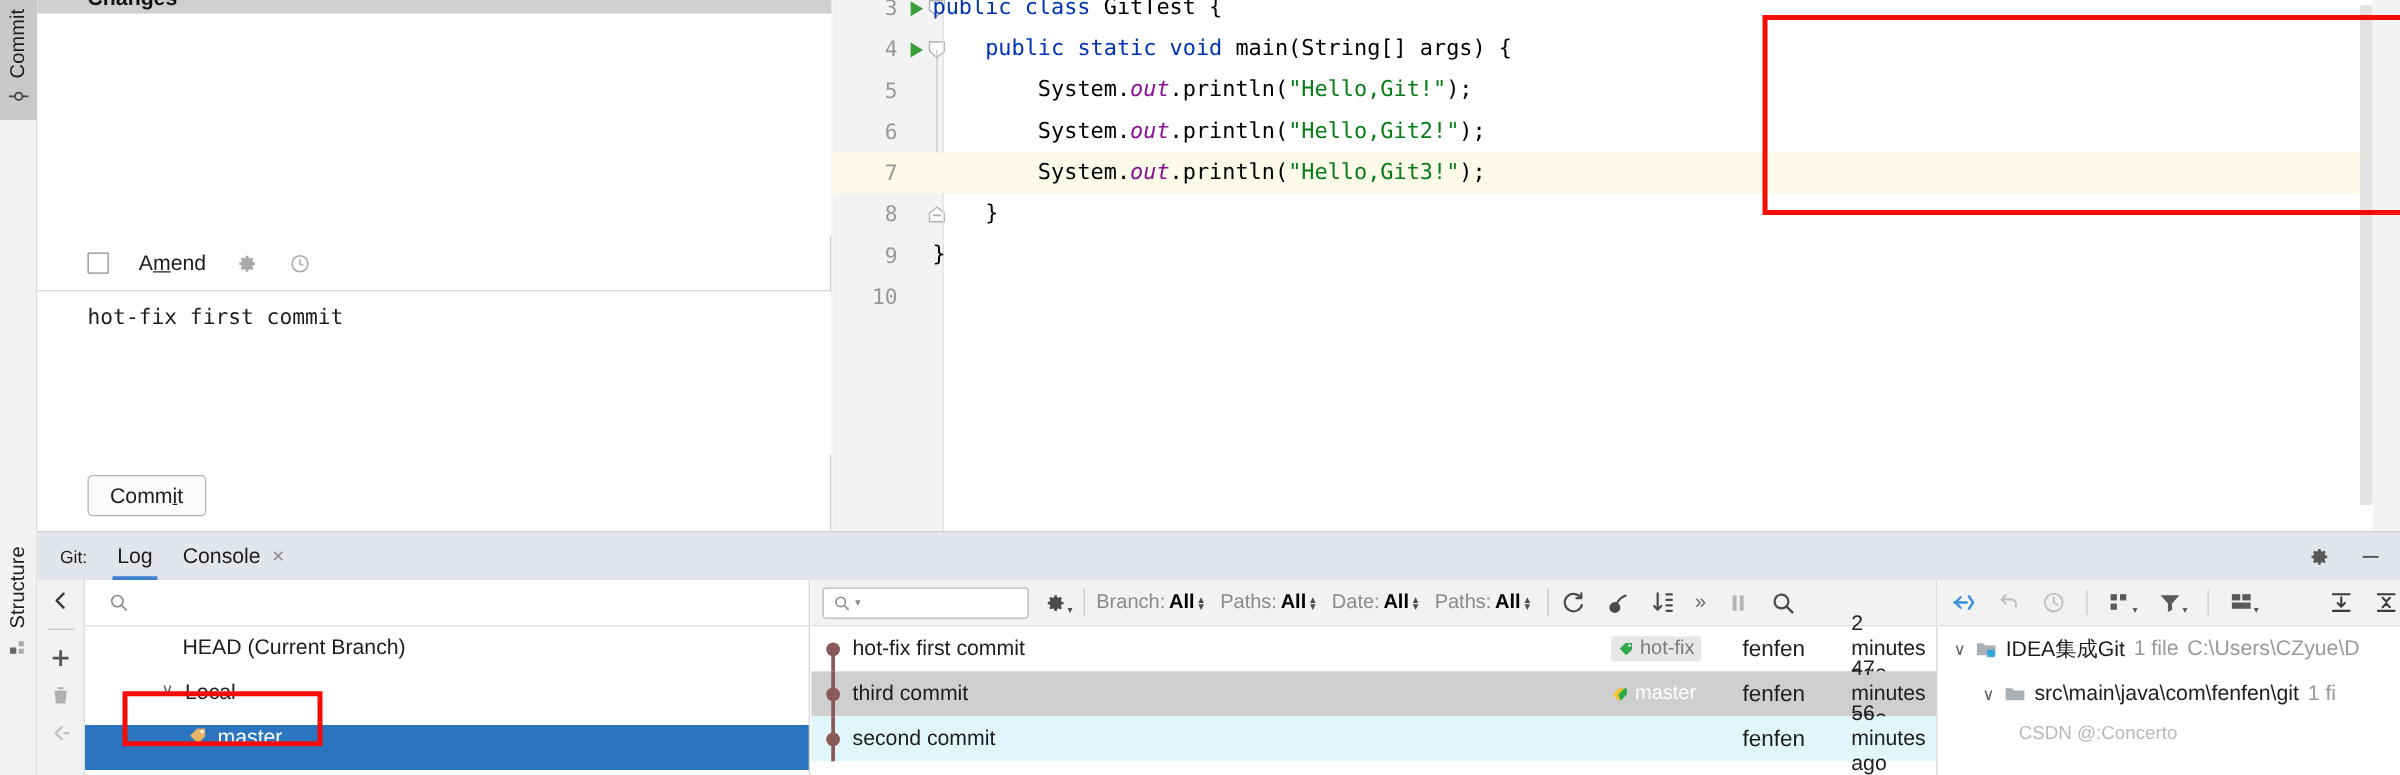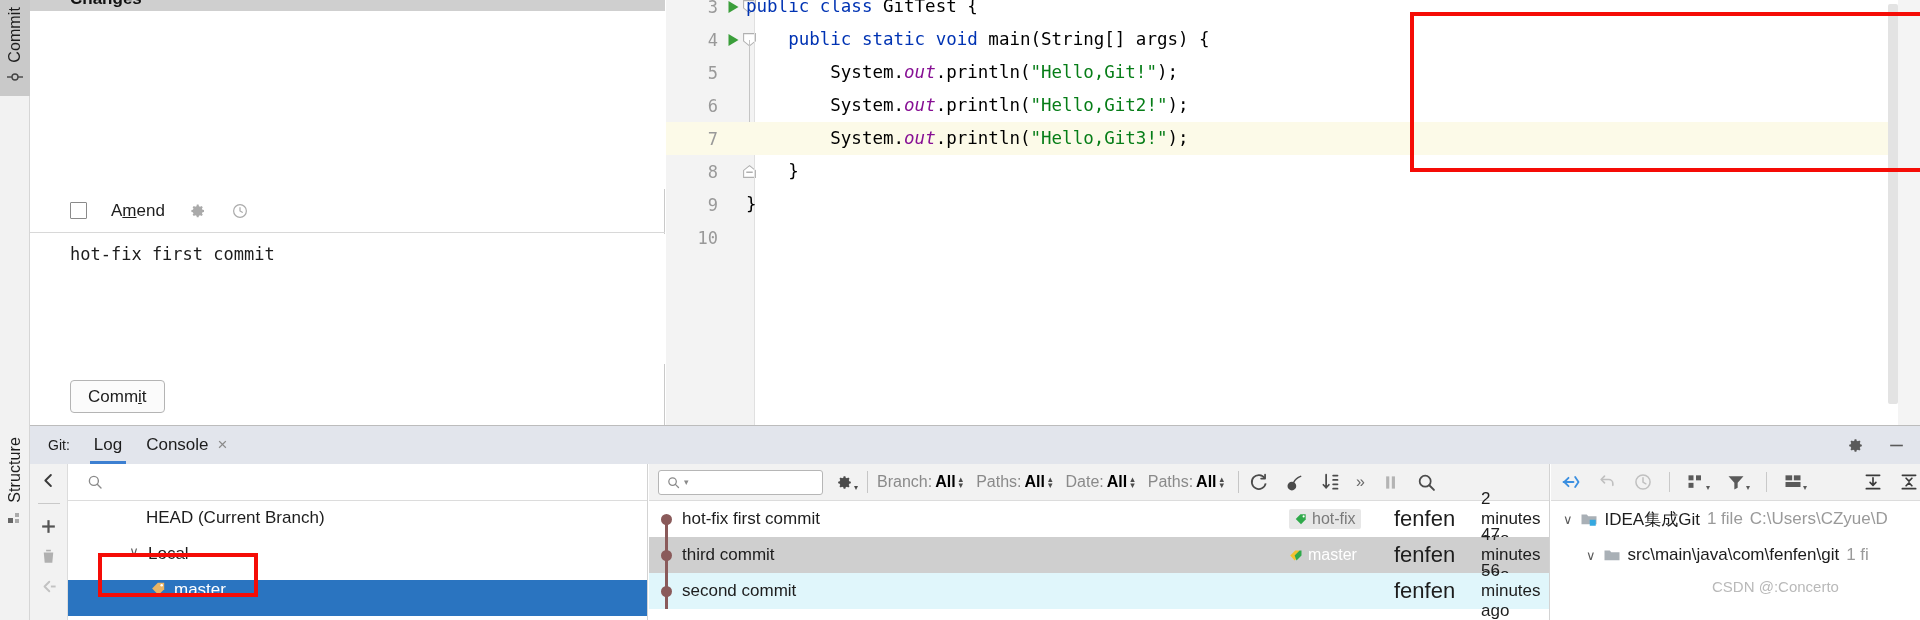--- a/index.html
+++ b/index.html
@@ -200,21 +200,21 @@
   .crow {
     position: absolute; left: 0; width: 901px; height: 36px; display: flex; align-items: center;
     font-size: 17px; color: #1d1d1d;
   }
   .crow.alt { background: #cfcfcf; }
   .crow.alt2 { background: #e0f6fb; }
   .cdot { position: absolute; left: 12px; width: 11px; height: 11px; border-radius: 50%; background: #8a5a5a; }
   .cgraph { position: absolute; left: 16px; top: 0; width: 3px; height: 36px; background: #8a5a5a; }
   .cmsg { position: absolute; left: 33px; }
   .ctag { position: absolute; display: flex; align-items: center; gap: 4px; font-size: 16px; }
-  .cauthor { position: absolute; left: 745px; font-size: 22px; }
+  .cauthor { position: absolute; left: 745px; font-size: 18px; }
   .cdate   { position: absolute; left: 832px; font-size: 17px; }
 
   
   .filetree {
     position: absolute; left: 1521px; top: 0; width: 369px; height: 157px; background: #fff; overflow: hidden;
   }
   .ftoolbar {
     position: absolute; left: 0; top: 0; width: 369px; height: 37px; background: #f2f2f2;
     border-bottom: 1px solid #dcdcdc; display: flex; align-items: center; gap: 16px; padding-left: 10px;
   }
@@ -224,21 +224,21 @@
   }
   .fdim { color: #9a9a9a; }
   .fjava { color: #2a3bbd; }
   .chev { color: #5a5a5a; font-size: 13px; }
 
   .redbox2 {
     position: absolute; left: 98px; top: 553px; width: 160px; height: 44px;
     border: 4px solid #f50c06; pointer-events: none;
   }
   .watermark {
-    position: absolute; left: 1712px; top: 578px; font-size: 15px; color: #b9b9b9; white-space: nowrap;
+    position: absolute; left: 1615px; top: 578px; font-size: 15px; color: #b9b9b9; white-space: nowrap;
   }
   .iconbtn { display: inline-flex; align-items:center; }
 </style>
 </head>
 <body>
 
 <div id="app">
 
   <div class="vstrip">
     <div class="vstrip-btn v-commit active">

